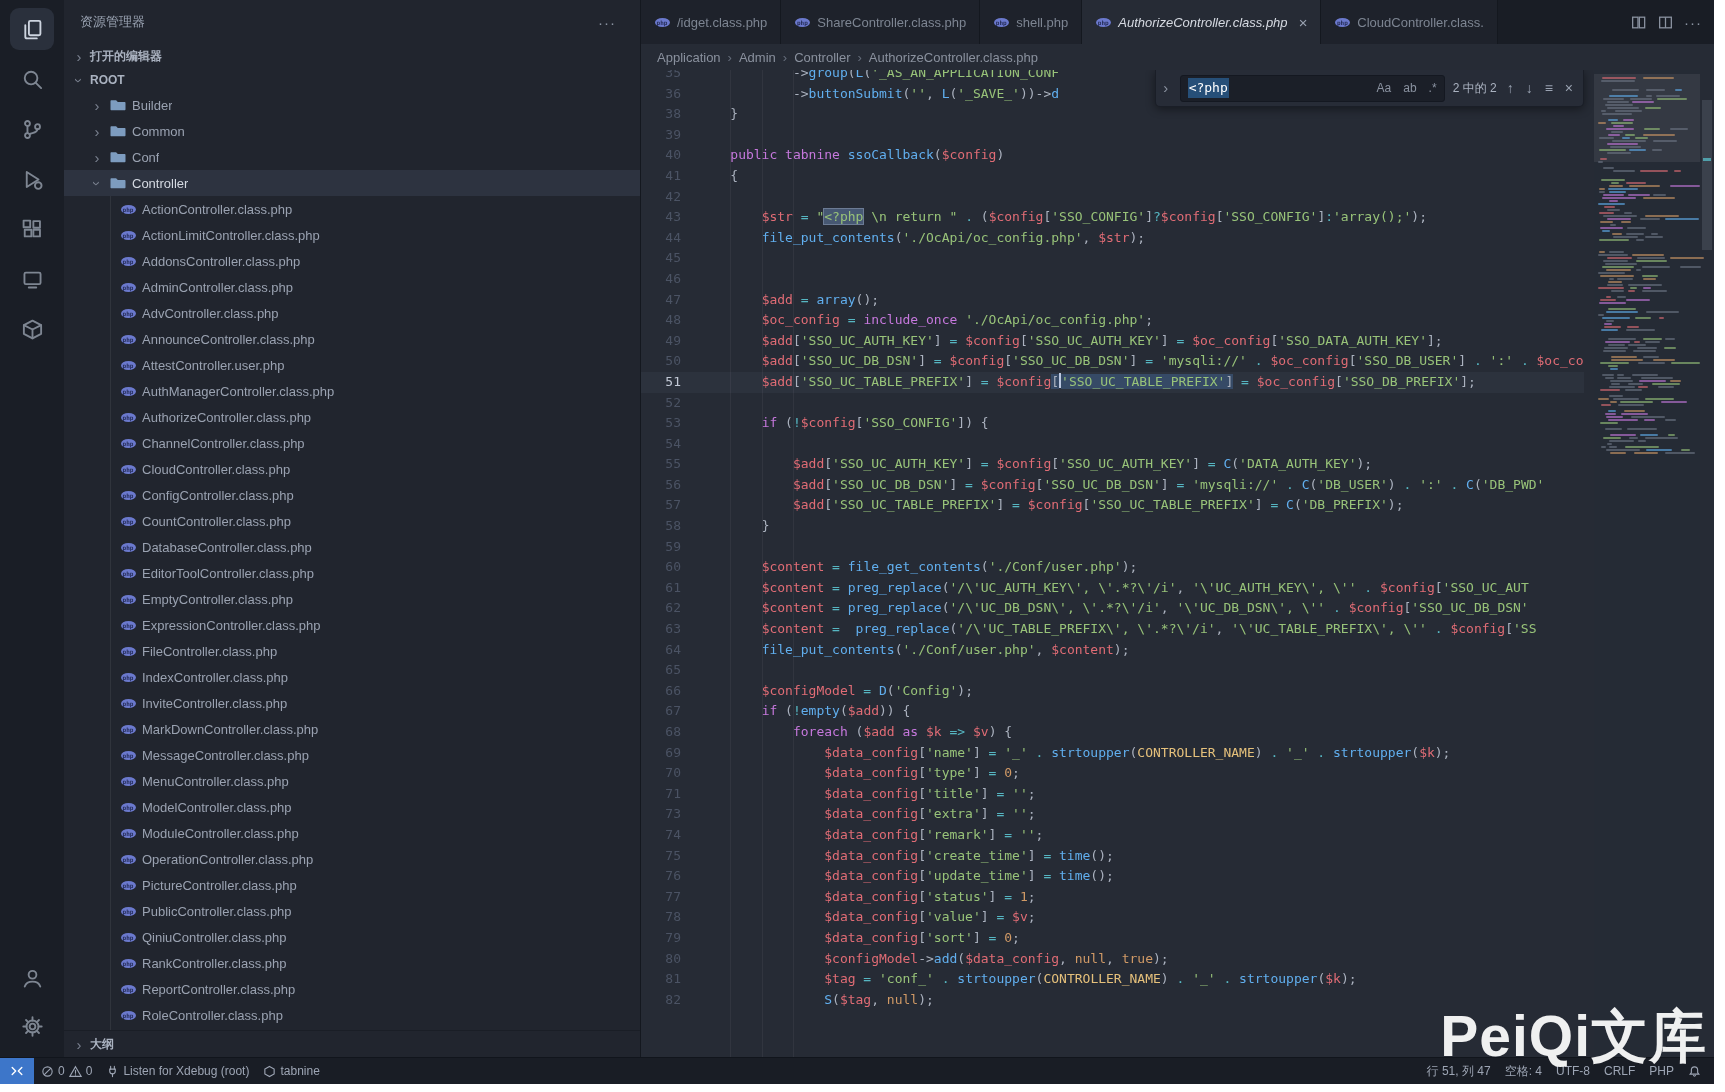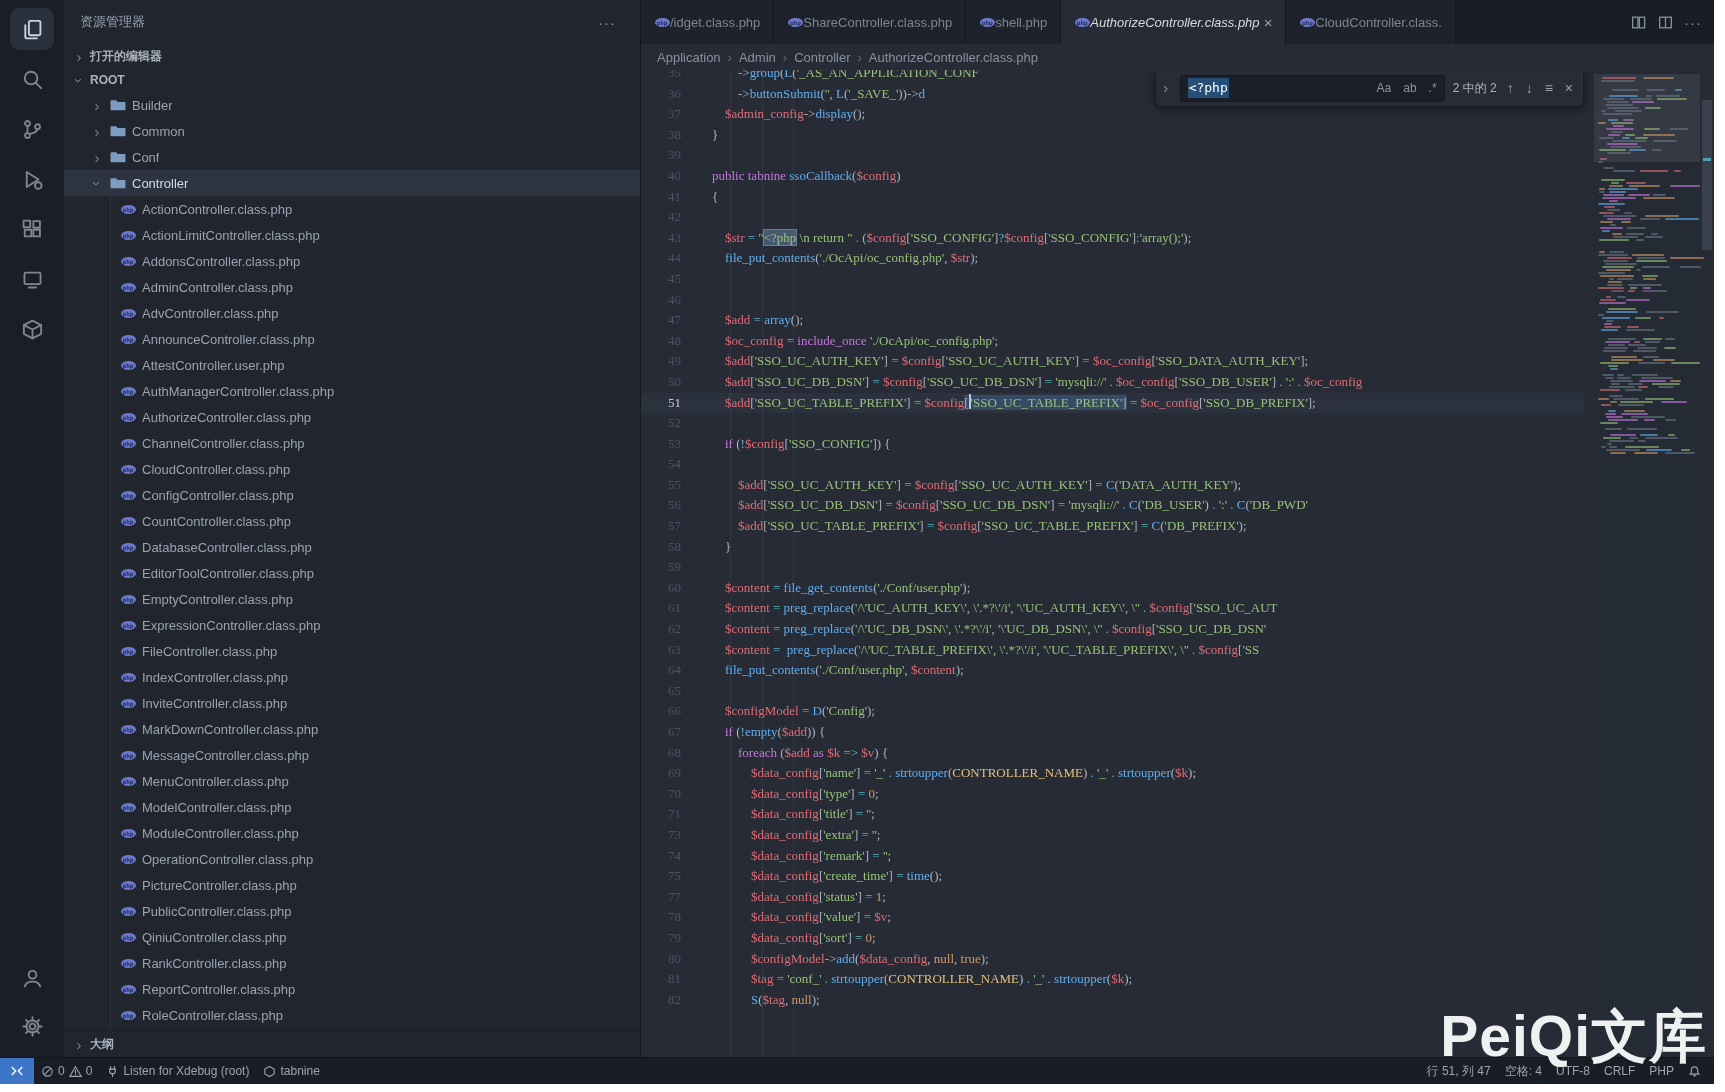--- a/index.html
+++ b/index.html
@@ -37,39 +37,39 @@
   .fico svg{width:16px;height:16px;display:block;}
   .phpico{width:16px;height:16px;display:inline-flex;align-items:center;justify-content:center;flex:none;}
   .phpico:before{content:"php";display:block;width:15px;height:9px;border-radius:50%;background:#6b79cd;
                  font:700 6px/9px "DejaVu Sans Mono",monospace;color:rgba(16,22,54,.8);text-align:center;}
   .tlab{overflow:hidden;text-overflow:ellipsis;}
 
   
   .editorcol{flex:1;display:flex;flex-direction:column;min-width:0;background:#262b35;}
   .tabbar{height:44px;flex:none;background:#191d25;display:flex;align-items:stretch;min-width:0;}
   .tabs{display:flex;min-width:0;overflow:hidden;}
-  .tab{display:flex;align-items:center;gap:0;padding:0 13px;background:#1e222b;border-right:1px solid #14181f;
+  .tab{display:flex;align-items:center;gap:7px;padding:0 13px;background:#1e222b;border-right:1px solid #14181f;
        font-size:13px;color:#7d8592;white-space:nowrap;cursor:pointer;flex:none;}
   .tab.active{background:#262b35;color:#d7dbe3;font-style:italic;}
   .tclose{margin-left:4px;color:#9aa3b2;font-size:15px;cursor:pointer;}
   .tab-actions{margin-left:auto;display:flex;align-items:center;gap:10px;padding:0 12px;color:#8b93a1;flex:none;}
   .ticon{cursor:pointer;display:flex;align-items:center;}
   .ticon svg{width:17px;height:17px;stroke:currentColor;fill:none;stroke-width:1.2;}
   .tdots{font-size:15px;letter-spacing:1px;}
 
   .breadcrumbs{height:26px;flex:none;display:flex;align-items:center;gap:7px;padding-left:16px;
                font-size:13px;color:#8a919e;}
   .bc-sep{color:#646c7a;}
   .bc-item{cursor:pointer;}
 
   
   .editor{flex:1;min-height:0;position:relative;overflow:hidden;
           font-family:"DejaVu Sans Mono",monospace;font-size:13px;line-height:20.6px;}
   .guides i{position:absolute;top:0;bottom:0;width:1px;background:rgba(255,255,255,.05);}
-  .codepane{position:absolute;left:0;right:130px;top:-7px;font-family:Liberation Serif, serif;}
+  .codepane{position:absolute;left:0;right:130px;top:-7px;}
   .cl{display:flex;height:20.6px;white-space:pre;}
   .cl.cur{background:rgba(150,168,200,.06);}
   .ln{width:40px;padding-right:18px;flex:none;text-align:right;color:#4b5364;}
   .cl.cur .ln{color:#c2c9d6;}
   .ct{flex:1;min-width:0;overflow:hidden;color:#abb2bf;}
   .c-k{color:var(--keyword,#c678dd);} .c-v{color:var(--variable,#e06c75);} .c-s{color:var(--string,#98c379);}
   .c-f{color:var(--function,#61afef);} .c-n{color:var(--number,#d19a66);} .c-c{color:var(--constant,#e5c07b);}
   .c-o{color:var(--operator,#56b6c2);} .c-w{color:#abb2bf;}
   .c-sM{color:var(--string,#98c379);background:rgba(98,125,165,.55);box-shadow:0 0 0 1px rgba(165,190,225,.55);}
   .c-hb{background:rgba(70,112,170,.38);}
@@ -425,21 +425,20 @@
 
       <div class="editor">
         <div class="guides">
           <i style="left:89px"></i>
             <i style="left:121px"></i>
             <i style="left:152px"></i>
         </div>
         <div class="codepane">
             <div class="cl"><span class="ln">35</span><span class="ct">            <span class="c-w">-&gt;</span><span class="c-f">group</span><span class="c-w">(</span><span class="c-f">L</span><span class="c-w">(</span><span class="c-s">'_AS_AN_APPLICATION_CONF</span></span></div>
             <div class="cl"><span class="ln">36</span><span class="ct">            <span class="c-w">-&gt;</span><span class="c-f">buttonSubmit</span><span class="c-w">(</span><span class="c-s">''</span><span class="c-w">, </span><span class="c-f">L</span><span class="c-w">(</span><span class="c-s">'_SAVE_'</span><span class="c-w">))</span><span class="c-w">-&gt;</span><span class="c-f">d</span></span></div>
-            <div class="cl"><span class="ln">37</span><span class="ct">        <span class="c-v">$admin_config</span><span class="c-w">-&gt;</span><span class="c-f">display</span><span class="c-w">();</span></span></div>
             <div class="cl"><span class="ln">38</span><span class="ct">    <span class="c-w">}</span></span></div>
             <div class="cl"><span class="ln">39</span><span class="ct"></span></div>
             <div class="cl"><span class="ln">40</span><span class="ct">    <span class="c-k">public</span><span class="c-w"> </span><span class="c-k">tabnine</span><span class="c-w"> </span><span class="c-f">ssoCallback</span><span class="c-w">(</span><span class="c-v">$config</span><span class="c-w">)</span></span></div>
             <div class="cl"><span class="ln">41</span><span class="ct">    <span class="c-w">{</span></span></div>
             <div class="cl"><span class="ln">42</span><span class="ct"></span></div>
             <div class="cl"><span class="ln">43</span><span class="ct">        <span class="c-v">$str</span><span class="c-o"> = </span><span class="c-s">"</span><span class="c-sM">&lt;?php</span><span class="c-s"> \n return "</span><span class="c-o"> . </span><span class="c-w">(</span><span class="c-v">$config</span><span class="c-w">[</span><span class="c-s">'SSO_CONFIG'</span><span class="c-w">]</span><span class="c-o">?</span><span class="c-v">$config</span><span class="c-w">[</span><span class="c-s">'SSO_CONFIG'</span><span class="c-w">]</span><span class="c-o">:</span><span class="c-s">'array();'</span><span class="c-w">);</span></span></div>
             <div class="cl"><span class="ln">44</span><span class="ct">        <span class="c-f">file_put_contents</span><span class="c-w">(</span><span class="c-s">'./OcApi/oc_config.php'</span><span class="c-w">, </span><span class="c-v">$str</span><span class="c-w">);</span></span></div>
             <div class="cl"><span class="ln">45</span><span class="ct"></span></div>
             <div class="cl"><span class="ln">46</span><span class="ct"></span></div>
             <div class="cl"><span class="ln">47</span><span class="ct">        <span class="c-v">$add</span><span class="c-o"> = </span><span class="c-f">array</span><span class="c-w">();</span></span></div>
@@ -463,20 +462,21 @@
             <div class="cl"><span class="ln">65</span><span class="ct"></span></div>
             <div class="cl"><span class="ln">66</span><span class="ct">        <span class="c-v">$configModel</span><span class="c-o"> = </span><span class="c-f">D</span><span class="c-w">(</span><span class="c-s">'Config'</span><span class="c-w">);</span></span></div>
             <div class="cl"><span class="ln">67</span><span class="ct">        <span class="c-k">if</span><span class="c-w"> (</span><span class="c-o">!</span><span class="c-f">empty</span><span class="c-w">(</span><span class="c-v">$add</span><span class="c-w">)) {</span></span></div>
             <div class="cl"><span class="ln">68</span><span class="ct">            <span class="c-k">foreach</span><span class="c-w"> (</span><span class="c-v">$add</span><span class="c-w"> </span><span class="c-k">as</span><span class="c-w"> </span><span class="c-v">$k</span><span class="c-o"> =&gt; </span><span class="c-v">$v</span><span class="c-w">) {</span></span></div>
             <div class="cl"><span class="ln">69</span><span class="ct">                <span class="c-v">$data_config</span><span class="c-w">[</span><span class="c-s">'name'</span><span class="c-w">]</span><span class="c-o"> = </span><span class="c-s">'_'</span><span class="c-o"> . </span><span class="c-f">strtoupper</span><span class="c-w">(</span><span class="c-c">CONTROLLER_NAME</span><span class="c-w">)</span><span class="c-o"> . </span><span class="c-s">'_'</span><span class="c-o"> . </span><span class="c-f">strtoupper</span><span class="c-w">(</span><span class="c-v">$k</span><span class="c-w">);</span></span></div>
             <div class="cl"><span class="ln">70</span><span class="ct">                <span class="c-v">$data_config</span><span class="c-w">[</span><span class="c-s">'type'</span><span class="c-w">]</span><span class="c-o"> = </span><span class="c-n">0</span><span class="c-w">;</span></span></div>
             <div class="cl"><span class="ln">71</span><span class="ct">                <span class="c-v">$data_config</span><span class="c-w">[</span><span class="c-s">'title'</span><span class="c-w">]</span><span class="c-o"> = </span><span class="c-s">''</span><span class="c-w">;</span></span></div>
             <div class="cl"><span class="ln">73</span><span class="ct">                <span class="c-v">$data_config</span><span class="c-w">[</span><span class="c-s">'extra'</span><span class="c-w">]</span><span class="c-o"> = </span><span class="c-s">''</span><span class="c-w">;</span></span></div>
             <div class="cl"><span class="ln">74</span><span class="ct">                <span class="c-v">$data_config</span><span class="c-w">[</span><span class="c-s">'remark'</span><span class="c-w">]</span><span class="c-o"> = </span><span class="c-s">''</span><span class="c-w">;</span></span></div>
             <div class="cl"><span class="ln">75</span><span class="ct">                <span class="c-v">$data_config</span><span class="c-w">[</span><span class="c-s">'create_time'</span><span class="c-w">]</span><span class="c-o"> = </span><span class="c-f">time</span><span class="c-w">();</span></span></div>
+            <div class="cl"><span class="ln">76</span><span class="ct">                <span class="c-v">$data_config</span><span class="c-w">[</span><span class="c-s">'update_time'</span><span class="c-w">]</span><span class="c-o"> = </span><span class="c-f">time</span><span class="c-w">();</span></span></div>
             <div class="cl"><span class="ln">77</span><span class="ct">                <span class="c-v">$data_config</span><span class="c-w">[</span><span class="c-s">'status'</span><span class="c-w">]</span><span class="c-o"> = </span><span class="c-n">1</span><span class="c-w">;</span></span></div>
             <div class="cl"><span class="ln">78</span><span class="ct">                <span class="c-v">$data_config</span><span class="c-w">[</span><span class="c-s">'value'</span><span class="c-w">]</span><span class="c-o"> = </span><span class="c-v">$v</span><span class="c-w">;</span></span></div>
             <div class="cl"><span class="ln">79</span><span class="ct">                <span class="c-v">$data_config</span><span class="c-w">[</span><span class="c-s">'sort'</span><span class="c-w">]</span><span class="c-o"> = </span><span class="c-n">0</span><span class="c-w">;</span></span></div>
             <div class="cl"><span class="ln">80</span><span class="ct">                <span class="c-v">$configModel</span><span class="c-w">-&gt;</span><span class="c-f">add</span><span class="c-w">(</span><span class="c-v">$data_config</span><span class="c-w">, </span><span class="c-n">null</span><span class="c-w">, </span><span class="c-n">true</span><span class="c-w">);</span></span></div>
             <div class="cl"><span class="ln">81</span><span class="ct">                <span class="c-v">$tag</span><span class="c-o"> = </span><span class="c-s">'conf_'</span><span class="c-o"> . </span><span class="c-f">strtoupper</span><span class="c-w">(</span><span class="c-c">CONTROLLER_NAME</span><span class="c-w">)</span><span class="c-o"> . </span><span class="c-s">'_'</span><span class="c-o"> . </span><span class="c-f">strtoupper</span><span class="c-w">(</span><span class="c-v">$k</span><span class="c-w">);</span></span></div>
             <div class="cl"><span class="ln">82</span><span class="ct">                <span class="c-f">S</span><span class="c-w">(</span><span class="c-v">$tag</span><span class="c-w">, </span><span class="c-n">null</span><span class="c-w">);</span></span></div>
           </div>
 
         <div class="find">
           <span class="fw-chev">›</span>

